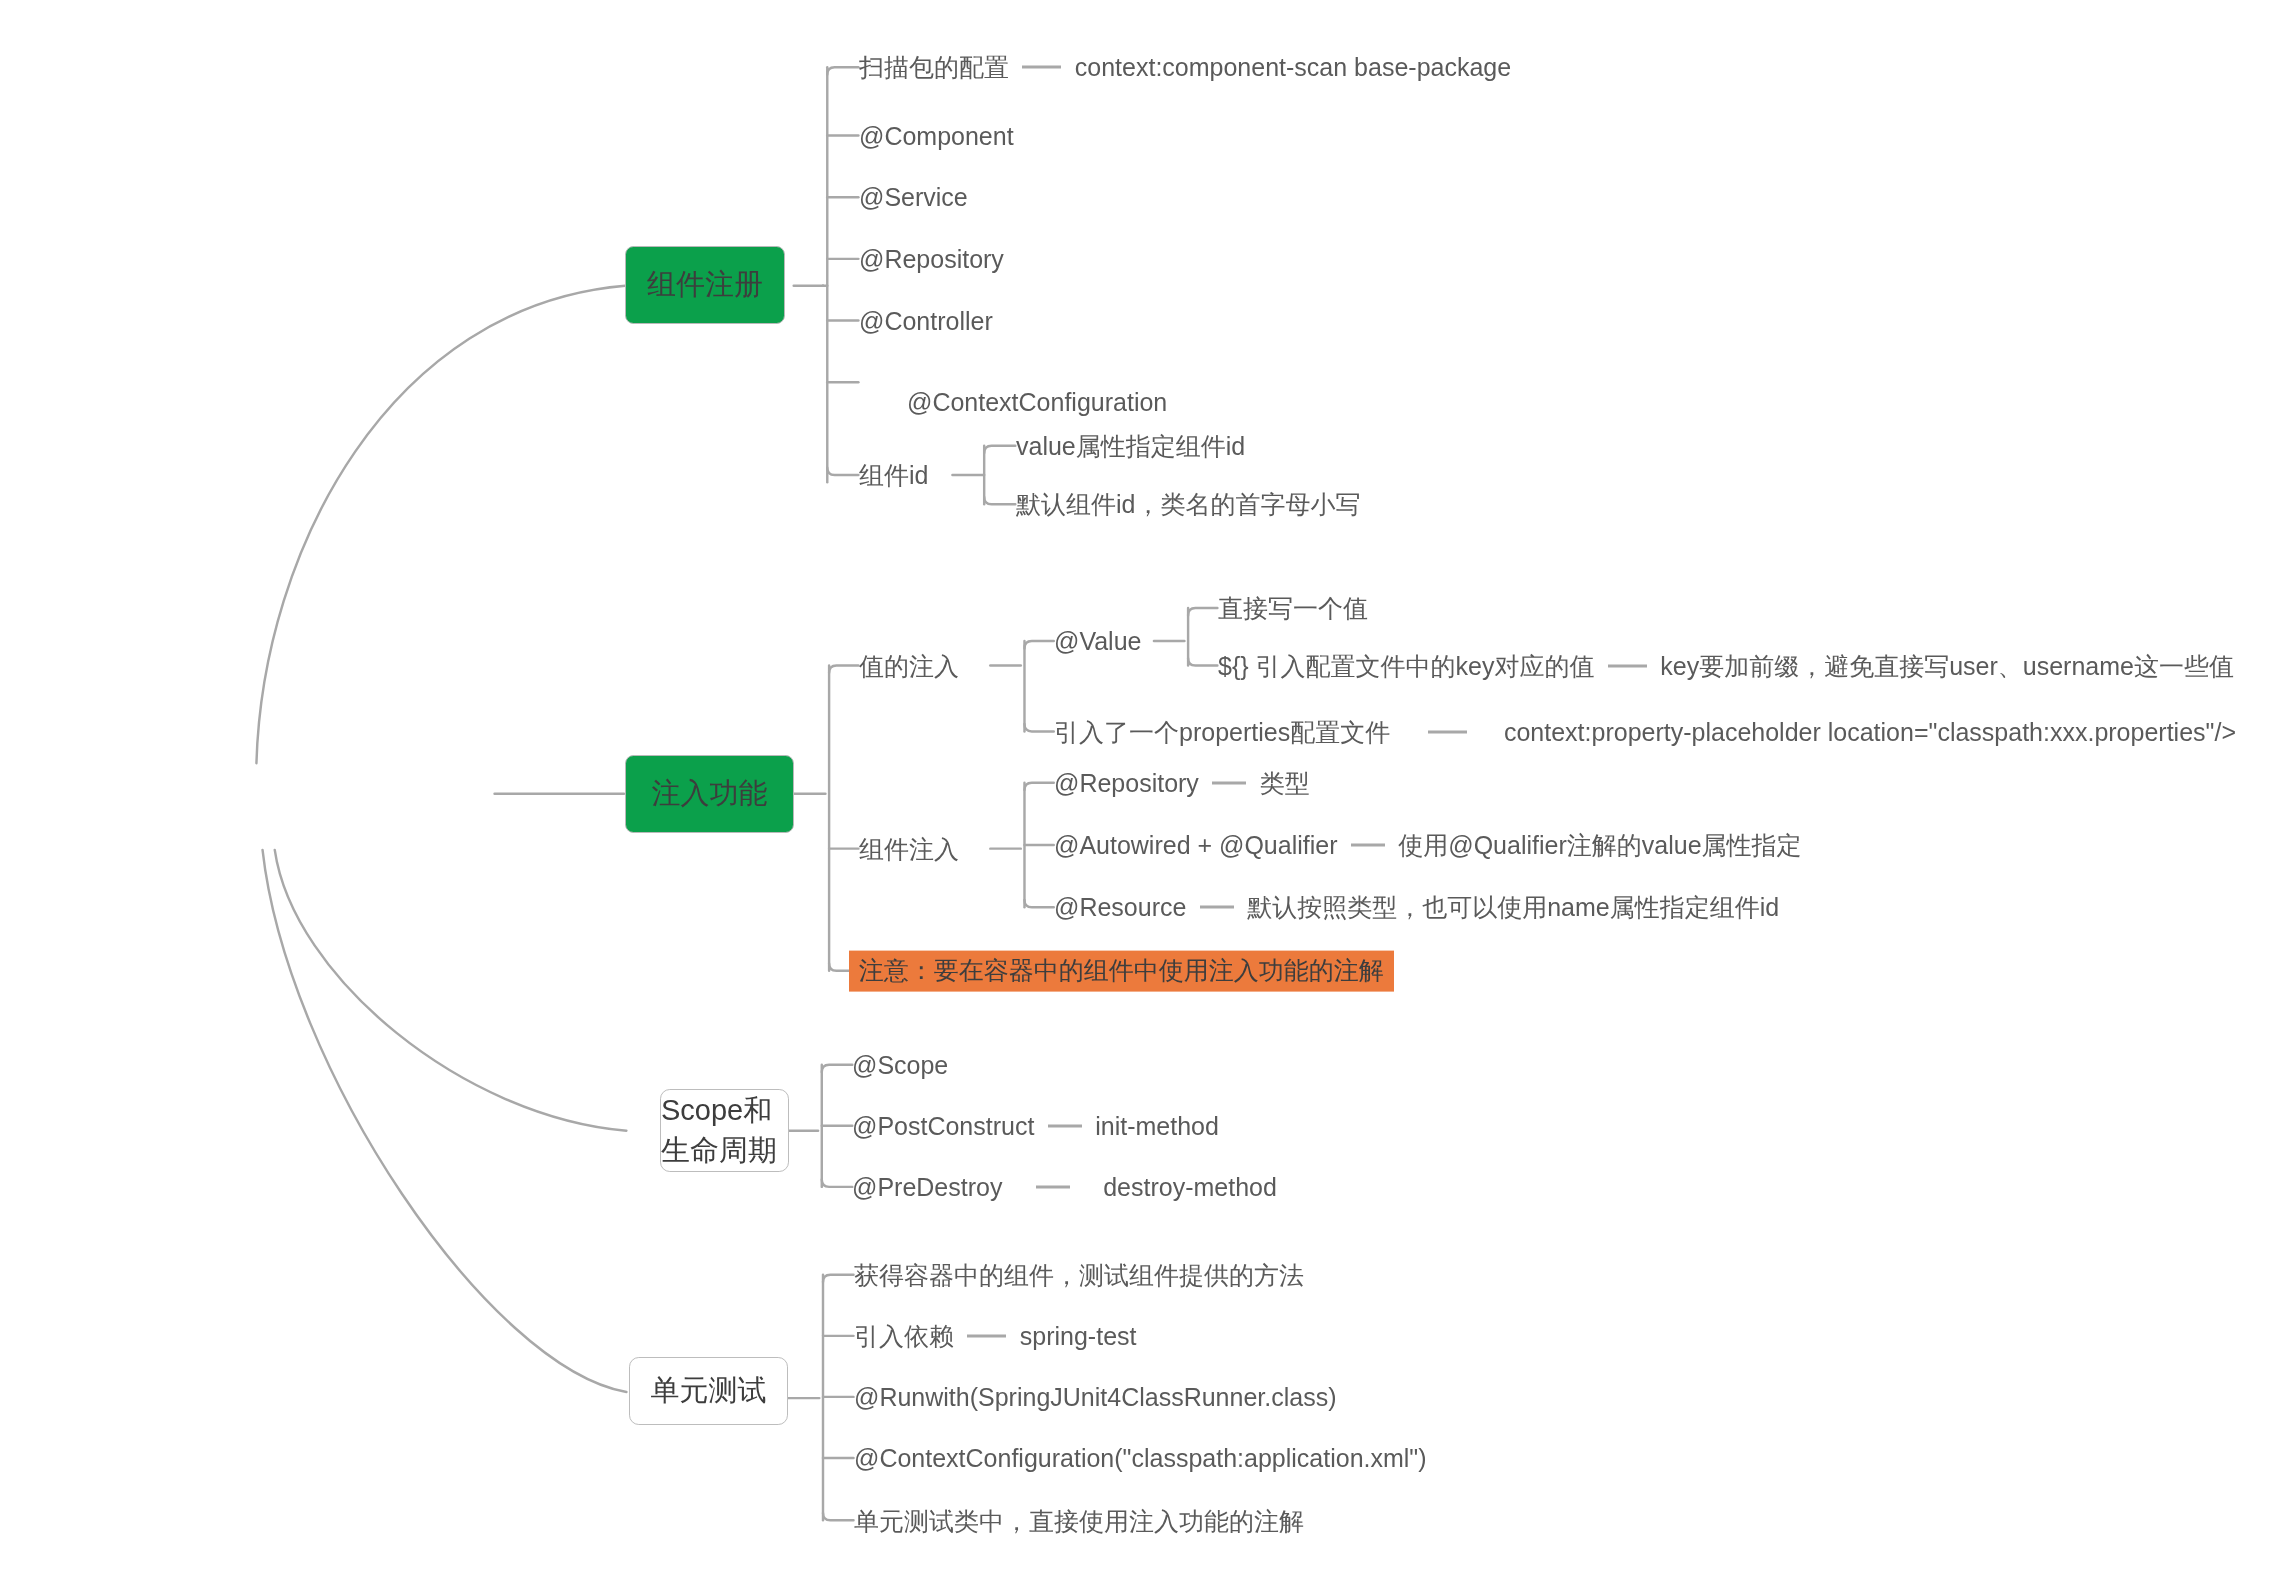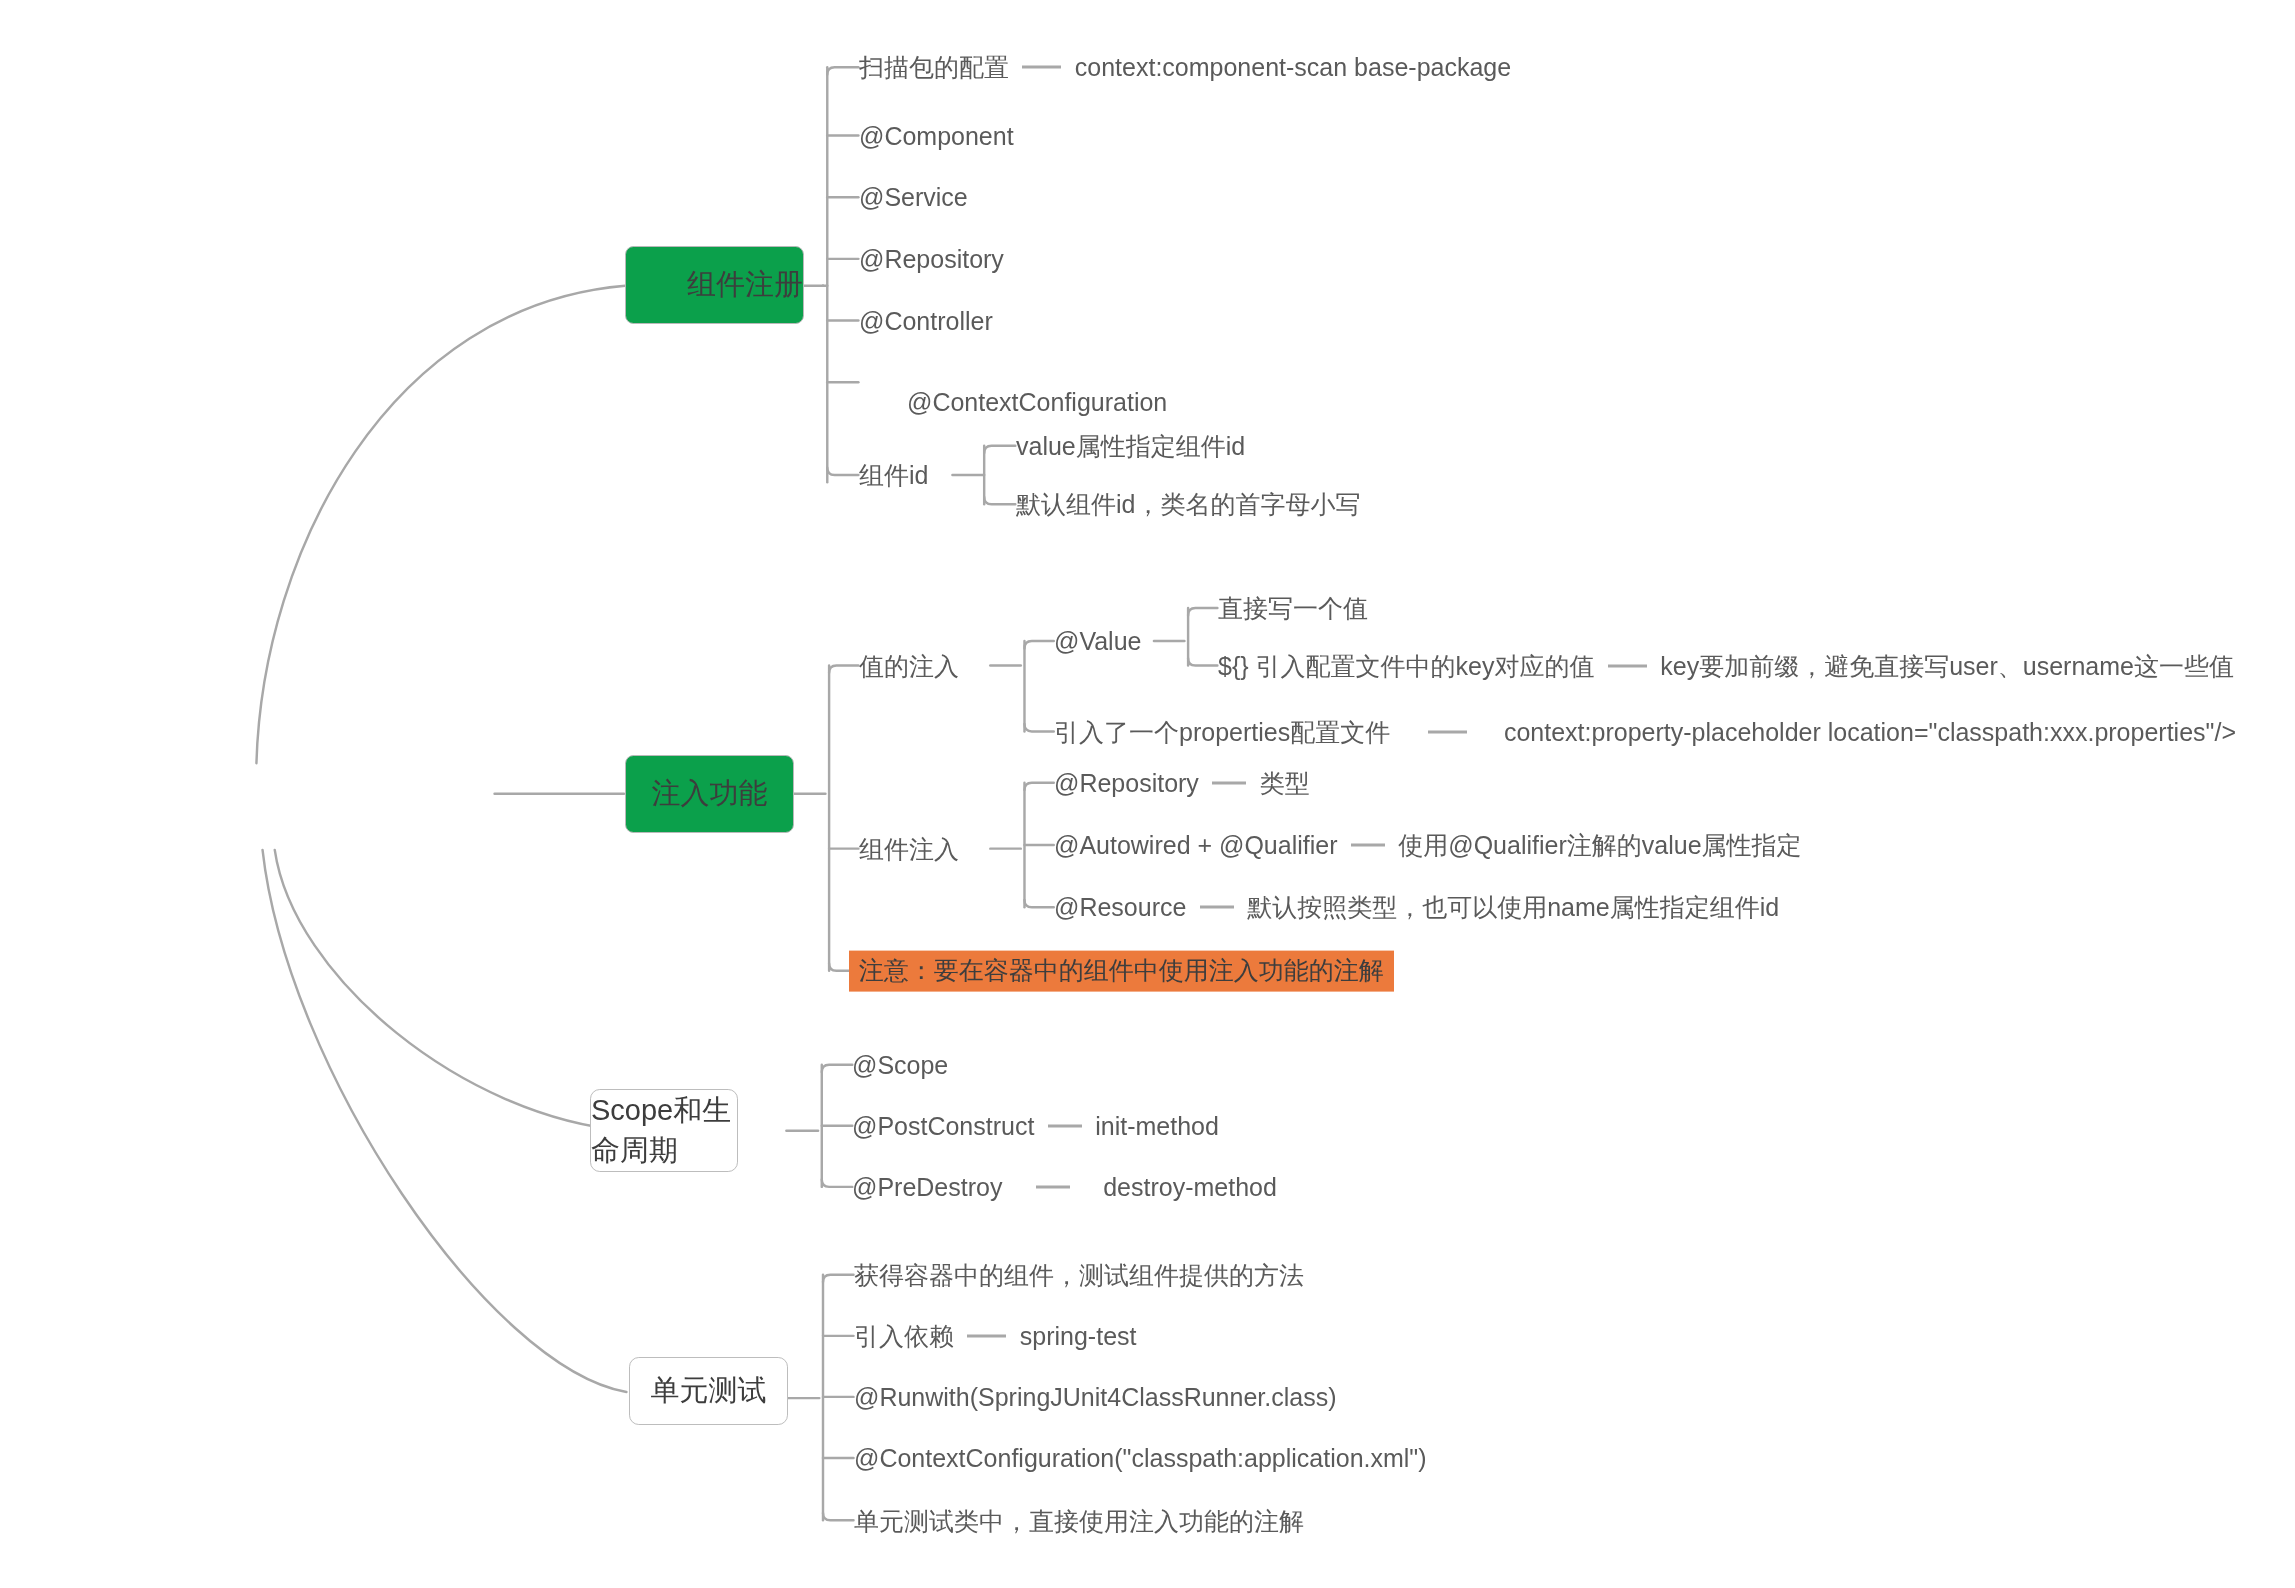--- a/index.html
+++ b/index.html
@@ -127,21 +127,21 @@
       <path d="M 1348 2100 Q 1348 2088 1360 2088 L 1398 2088"></path>
       <path d="M 1348 2188 L 1398 2188"></path>
       <path d="M 1348 2288 L 1398 2288"></path>
       <path d="M 1348 2388 L 1398 2388"></path>
       <path d="M 1348 2478 Q 1348 2490 1360 2490 L 1398 2490"></path>
 
     </g>
   </svg>
 
 
-  <div class="node branch-node" style="left:625px;top:246px;width:179px;height:78px;justify-content:flex-end;">
+  <div class="node branch-node" style="left:625px;top:246px;width:160px;height:78px;">
     <span>组件注册</span>
   </div>
 
   <div class="leaf" style="left:859px;top:67px;transform:translateY(-50%);">
     <span>扫描包的配置</span>
     <span class="dash"></span>
     <span>context:component-scan base-package</span>
   </div>
   <div class="leaf" style="left:859px;top:136px;transform:translateY(-50%);">
     <span>@Component</span>
@@ -208,21 +208,21 @@
   <div class="leaf" style="left:1054px;top:907px;transform:translateY(-50%);">
     <span>@Resource</span>
     <span class="dash short"></span>
     <span>默认按照类型，也可以使用name属性指定组件id</span>
   </div>
 
   <div class="leaf hl" style="left:849px;top:971px;transform:translateY(-50%);">
     <span>注意：要在容器中的组件中使用注入功能的注解</span>
   </div>
 
-  <div class="node plain-node" style="left:590px;top:1089px;width:148px;height:83px;">
+  <div class="node plain-node" style="left:660px;top:1089px;width:129px;height:83px;">
     <span>Scope和生命周期</span>
   </div>
 
   <div class="leaf" style="left:852px;top:1065px;transform:translateY(-50%);">
     <span>@Scope</span>
   </div>
   <div class="leaf" style="left:852px;top:1126px;transform:translateY(-50%);">
     <span>@PostConstruct</span>
     <span class="dash short"></span>
     <span>init-method</span>

